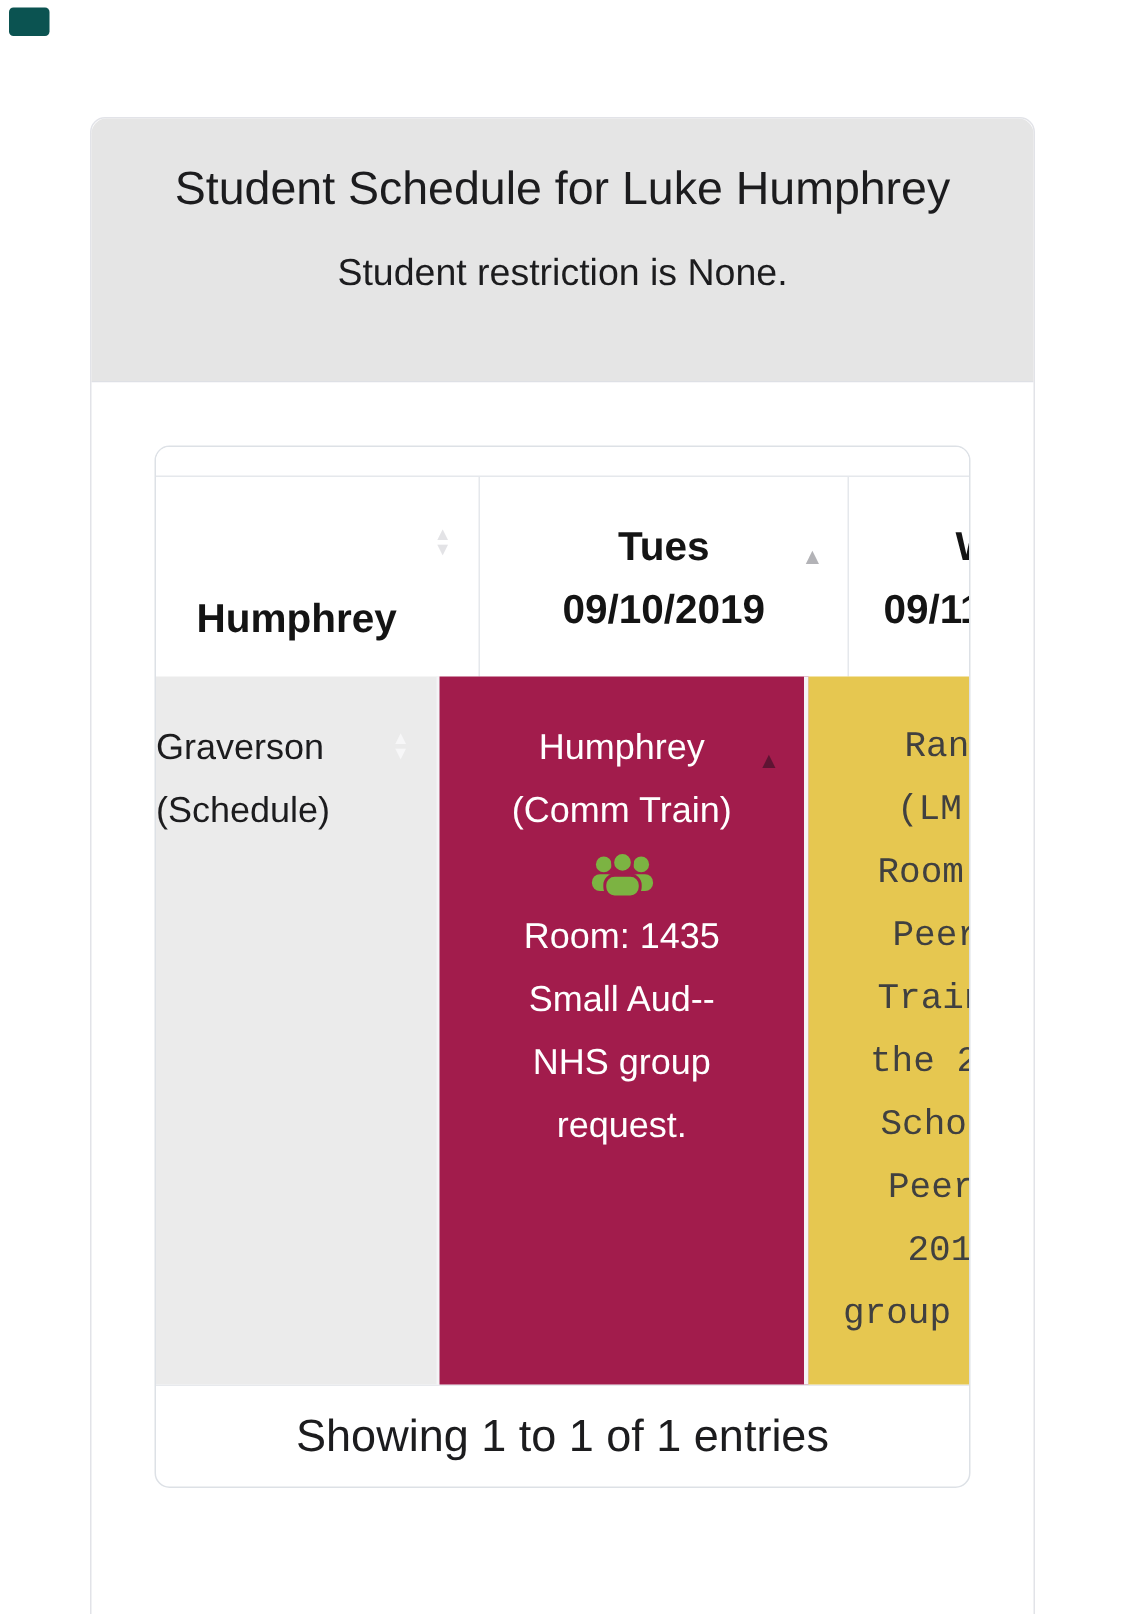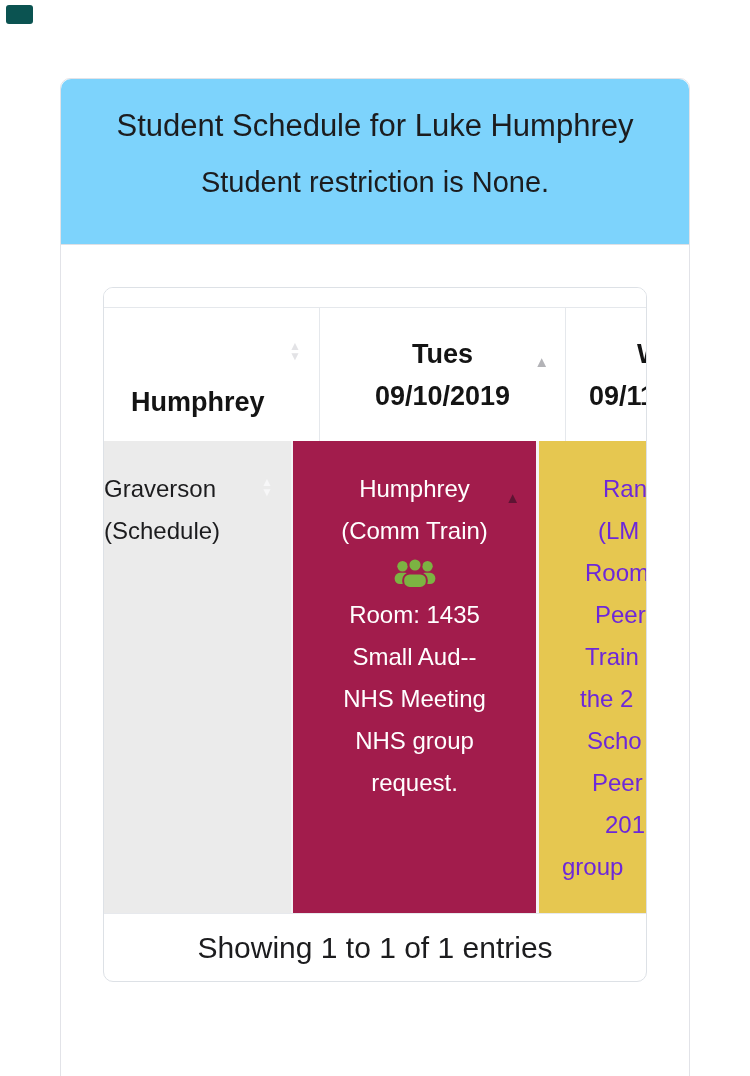--- a/index.html
+++ b/index.html
@@ -2,25 +2,25 @@
 <html><head>
 <meta charset="utf-8">
 <style>
   html,body{margin:0;padding:0;}
   body{width:750px;height:1076px;overflow:hidden;background:#fff;position:relative;
        font-family:"Liberation Sans", sans-serif;color:#1c1c1e;}
   .corner-marker{position:absolute;left:6px;top:5px;width:27px;height:19px;
        background:#0b5351;border-radius:3px;}
   .outer-card{position:absolute;left:60px;top:78px;width:628px;min-height:1040px;
        background:#fff;border:1px solid #e2e3e8;border-radius:10px 10px 0 0;}
-  .card-header{background:#7dd3fc;border-bottom:1px solid #dee0e5;
+  .card-header{background:#e5e5e5;border-bottom:1px solid #dee0e5;
        border-radius:10px 10px 0 0;padding:26px 20px 39px 20px;}
   .title{font-size:31px;line-height:42px;font-weight:400;margin:0 auto;
        max-width:560px;text-align:center;}
-  .subtitle{font-size:29px;line-height:42px;margin:14px auto 2px;text-align:center;}
+  .subtitle{font-size:25px;line-height:42px;margin:14px auto 12px;text-align:center;}
   .card-body{position:relative;}
   .table-card{margin:42px 0 0 42px;width:542px;border:1px solid #dde1e6;
        border-radius:10px;overflow:hidden;background:#fff;}
   .scroll-strip{height:19px;border-bottom:1px solid #e5e8ec;background:#fff;}
   .thead{display:flex;height:133px;}
   .th{flex:0 0 auto;position:relative;font-weight:700;font-size:27px;color:#141414;}
   .th-default{width:188px;border-right:1px solid #e5e8ec;display:flex;
        align-items:flex-end;padding:0 0 23px 27px;box-sizing:content-box;}
   .th-tues{width:245px;border-right:1px solid #e5e8ec;text-align:center;
        padding-top:25px;line-height:42px;}
@@ -31,21 +31,21 @@
   .sort-both{position:absolute;right:18px;top:33px;display:flex;flex-direction:column;
        font-size:12px;line-height:10px;color:#e3e3e6;font-weight:400;}
   .sort-asc{position:absolute;right:16px;top:33px;font-size:15px;color:#b3b3b7;font-weight:400;}
   .trow{display:flex;min-height:472px;font-size:24px;line-height:42px;}
   .td{flex:0 0 auto;position:relative;padding-top:27px;box-sizing:content-box;}
   .td-default{width:187px;background:#ebebeb;border-right:2px solid #f4f4f6;}
   .td-default .sort-both{color:#f7f7f8;top:36px;}
   .td-tues{width:243px;background:#a21c4c;border-right:3px solid #f4f4f6;
        text-align:center;color:#fff;}
   .td-tues .sort-asc{color:#5e1433;top:36px;}
-  .td-wed{width:195px;background:#e6c750;color:#6d28d9;}
+  .td-wed{width:195px;background:#e6c750;color:#404040;font-family:Liberation Mono, monospace;}
   .td-wed div{white-space:nowrap;}
   .td-wed div:nth-child(1){margin-left:64px;}
   .td-wed div:nth-child(2){margin-left:59px;}
   .td-wed div:nth-child(3){margin-left:46px;}
   .td-wed div:nth-child(4){margin-left:56px;}
   .td-wed div:nth-child(5){margin-left:46px;}
   .td-wed div:nth-child(6){margin-left:41px;}
   .td-wed div:nth-child(7){margin-left:48px;}
   .td-wed div:nth-child(8){margin-left:53px;}
   .td-wed div:nth-child(9){margin-left:66px;}
@@ -108,21 +108,20 @@
                 <circle cx="51" cy="13" r="8"></circle>
                 <rect x="1" y="23" width="24" height="17" rx="8"></rect>
                 <rect x="39" y="23" width="24" height="17" rx="8"></rect>
                 <circle cx="32" cy="11" r="10" stroke="#a21c4c" stroke-width="3"></circle>
                 <rect x="14" y="24" width="36" height="22" rx="10" stroke="#a21c4c" stroke-width="3"></rect>
               </g>
             </svg>
           </div>
           <div>Room: 1435</div>
           <div>Small Aud--</div>
-          <div>NHS Meeting</div>
           <div>NHS group</div>
           <div>request.</div>
         </div>
 
         <div class="td td-wed">
           <div>Ran</div>
           <div>(LM</div>
           <div>Room</div>
           <div>Peer</div>
           <div>Train</div>

